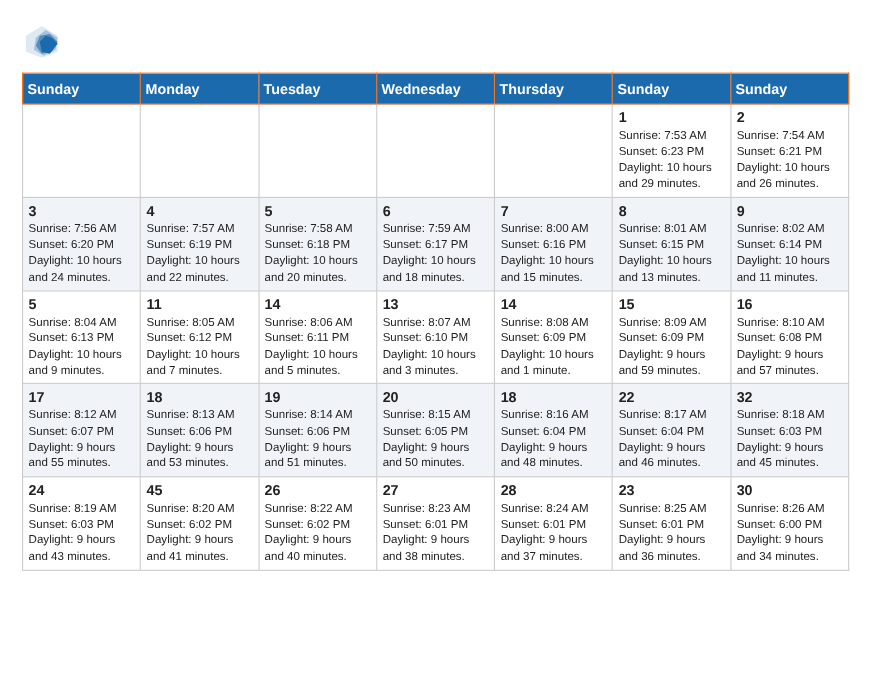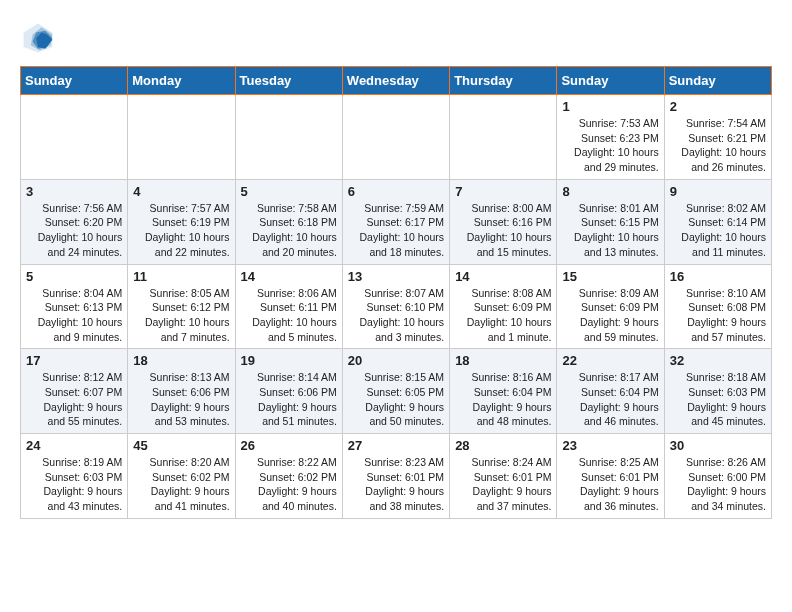--- a/index.html
+++ b/index.html
@@ -75,21 +75,20 @@
     }
     .day-num {
       font-weight: bold;
       font-size: 13px;
       display: block;
       margin-bottom: 2px;
     }
     .cell-text {
       font-size: 10.5px;
       line-height: 1.4;
-      text-align: right;
     }
   </style>
 </head>
 <body>
 
 <div class="header">
   <div class="logo">
     <svg class="logo-icon" viewBox="0 0 40 40" xmlns="http://www.w3.org/2000/svg">
       <polygon points="20,4 36,14 36,30 20,36 4,30 4,14" fill="#1a6aad" opacity="0.15"></polygon>
       <polygon points="24,8 36,16 34,28 22,34 12,28 14,16" fill="#1a6aad" opacity="0.3"></polygon>

